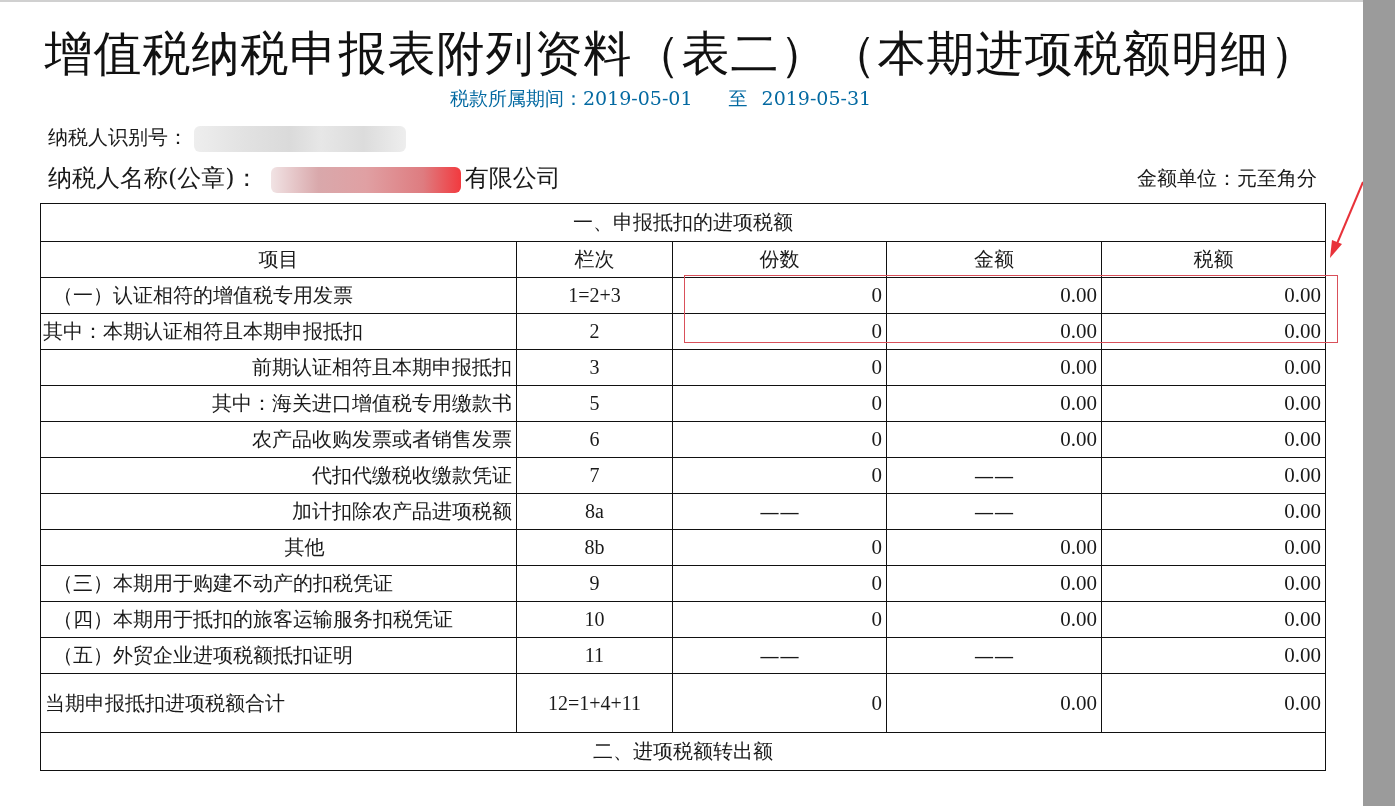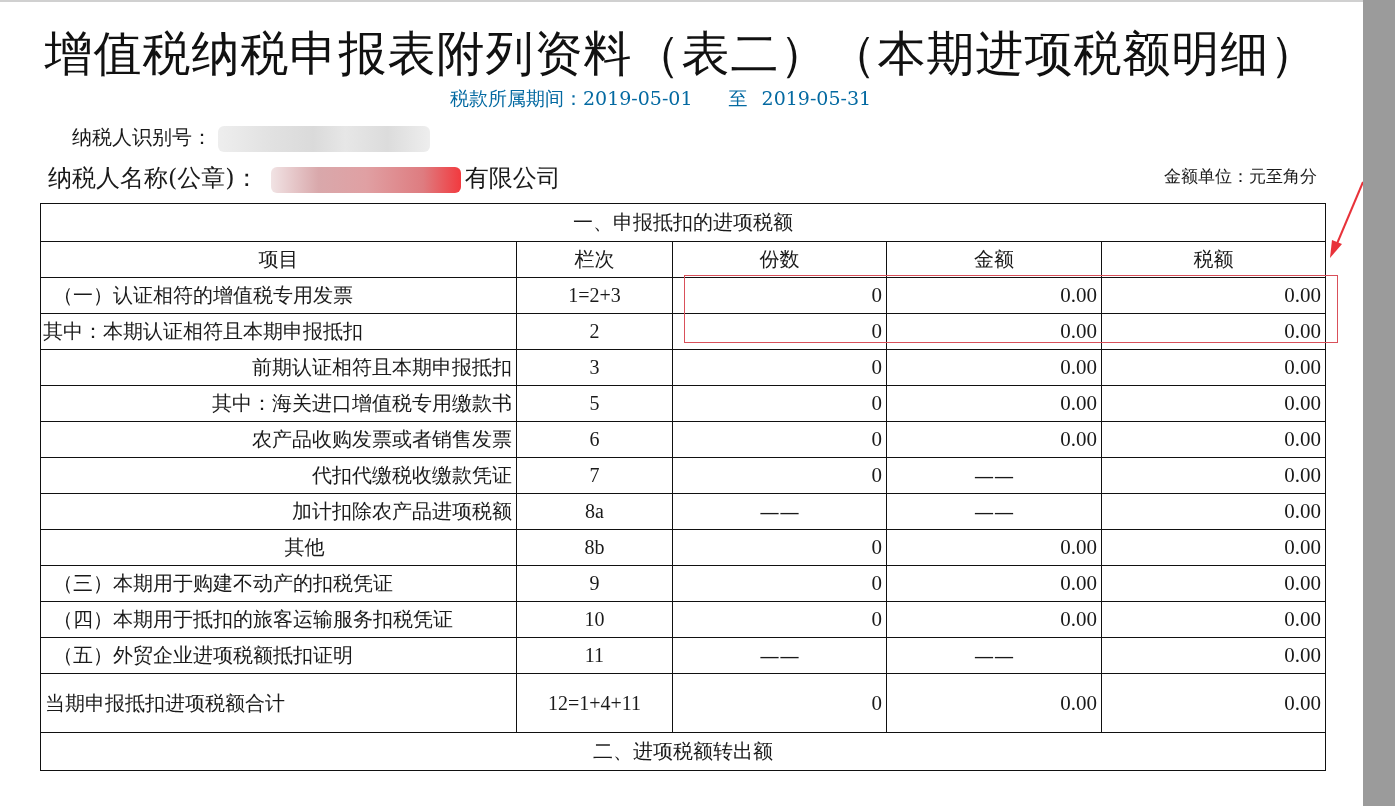--- a/index.html
+++ b/index.html
@@ -7,26 +7,26 @@
     body { position: relative; font-family: "DejaVu Serif", "Liberation Serif", serif; color: #1a1a1a; }
 
     .top-rule { position: absolute; left: 0; top: 0; width: 1363px; height: 3px; border-top: 2px solid #d0d0d0; }
     .scrollbar { position: absolute; left: 1363px; top: 0; width: 32px; height: 806px; background: #9b9b9b; }
 
     .title { position: absolute; left: 0; top: 22px; width: 1363px; text-align: center; font-size: 48px; letter-spacing: 1px; font-weight: normal; color: #111; }
     .period { position: absolute; left: 440px; top: 86px; font-size: 19px; color: #0369a1; white-space: nowrap; margin-left: 10px; }
     .period span { display: inline-block; }
     .period .to { margin: 0 14px 0 36px; }
 
-    .taxpayer-id { position: absolute; left: 48px; top: 124px; font-size: 20px; white-space: nowrap; margin-left: 24px; }
+    .taxpayer-id { position: absolute; left: 48px; top: 124px; font-size: 20px; white-space: nowrap; }
     .taxpayer-name { position: absolute; left: 48px; top: 162px; font-size: 24px; white-space: nowrap; }
     .blur { display: inline-block; vertical-align: middle; height: 26px; border-radius: 6px; }
     .blur-id { width: 212px; margin-left: 6px; background: linear-gradient(90deg,#ececec 0%,#dedede 25%,#d6d6d6 45%,#e4e4e4 60%,#d8d8d8 80%,#ececec 100%); opacity: .9; }
     .blur-name { width: 190px; margin-left: 12px; margin-right: 4px; background: linear-gradient(90deg,#f1e3e4 0%,#d9a8ab 25%,#e0a0a3 50%,#de7c80 80%,#f23a3f 100%); }
-    .unit { position: absolute; right: 78px; top: 165px; font-size: 17px; white-space: nowrap; }
+    .unit { position: absolute; right: 78px; top: 165px; font-size: 20px; white-space: nowrap; }
 
     table.main { position: absolute; left: 40px; top: 195px; width: 1285px; border-collapse: collapse; table-layout: fixed; font-size: 20px; margin-top: 8px; }
     table.main td { border: 1.5px solid #111; height: 36px; padding: 0 4px; white-space: nowrap; overflow: hidden; }
     td.section { text-align: center; height: 38px !important; }
     td.c { text-align: center; }
     td.r { text-align: right; }
     td.l { text-align: left; }
     td.num { text-align: right; font-family: "Liberation Serif", "DejaVu Serif", serif; font-size: 21px; }
     td.dash { text-align: center; }
     td.col-code { font-family: "Liberation Serif", "DejaVu Serif", serif; text-align: center; }

